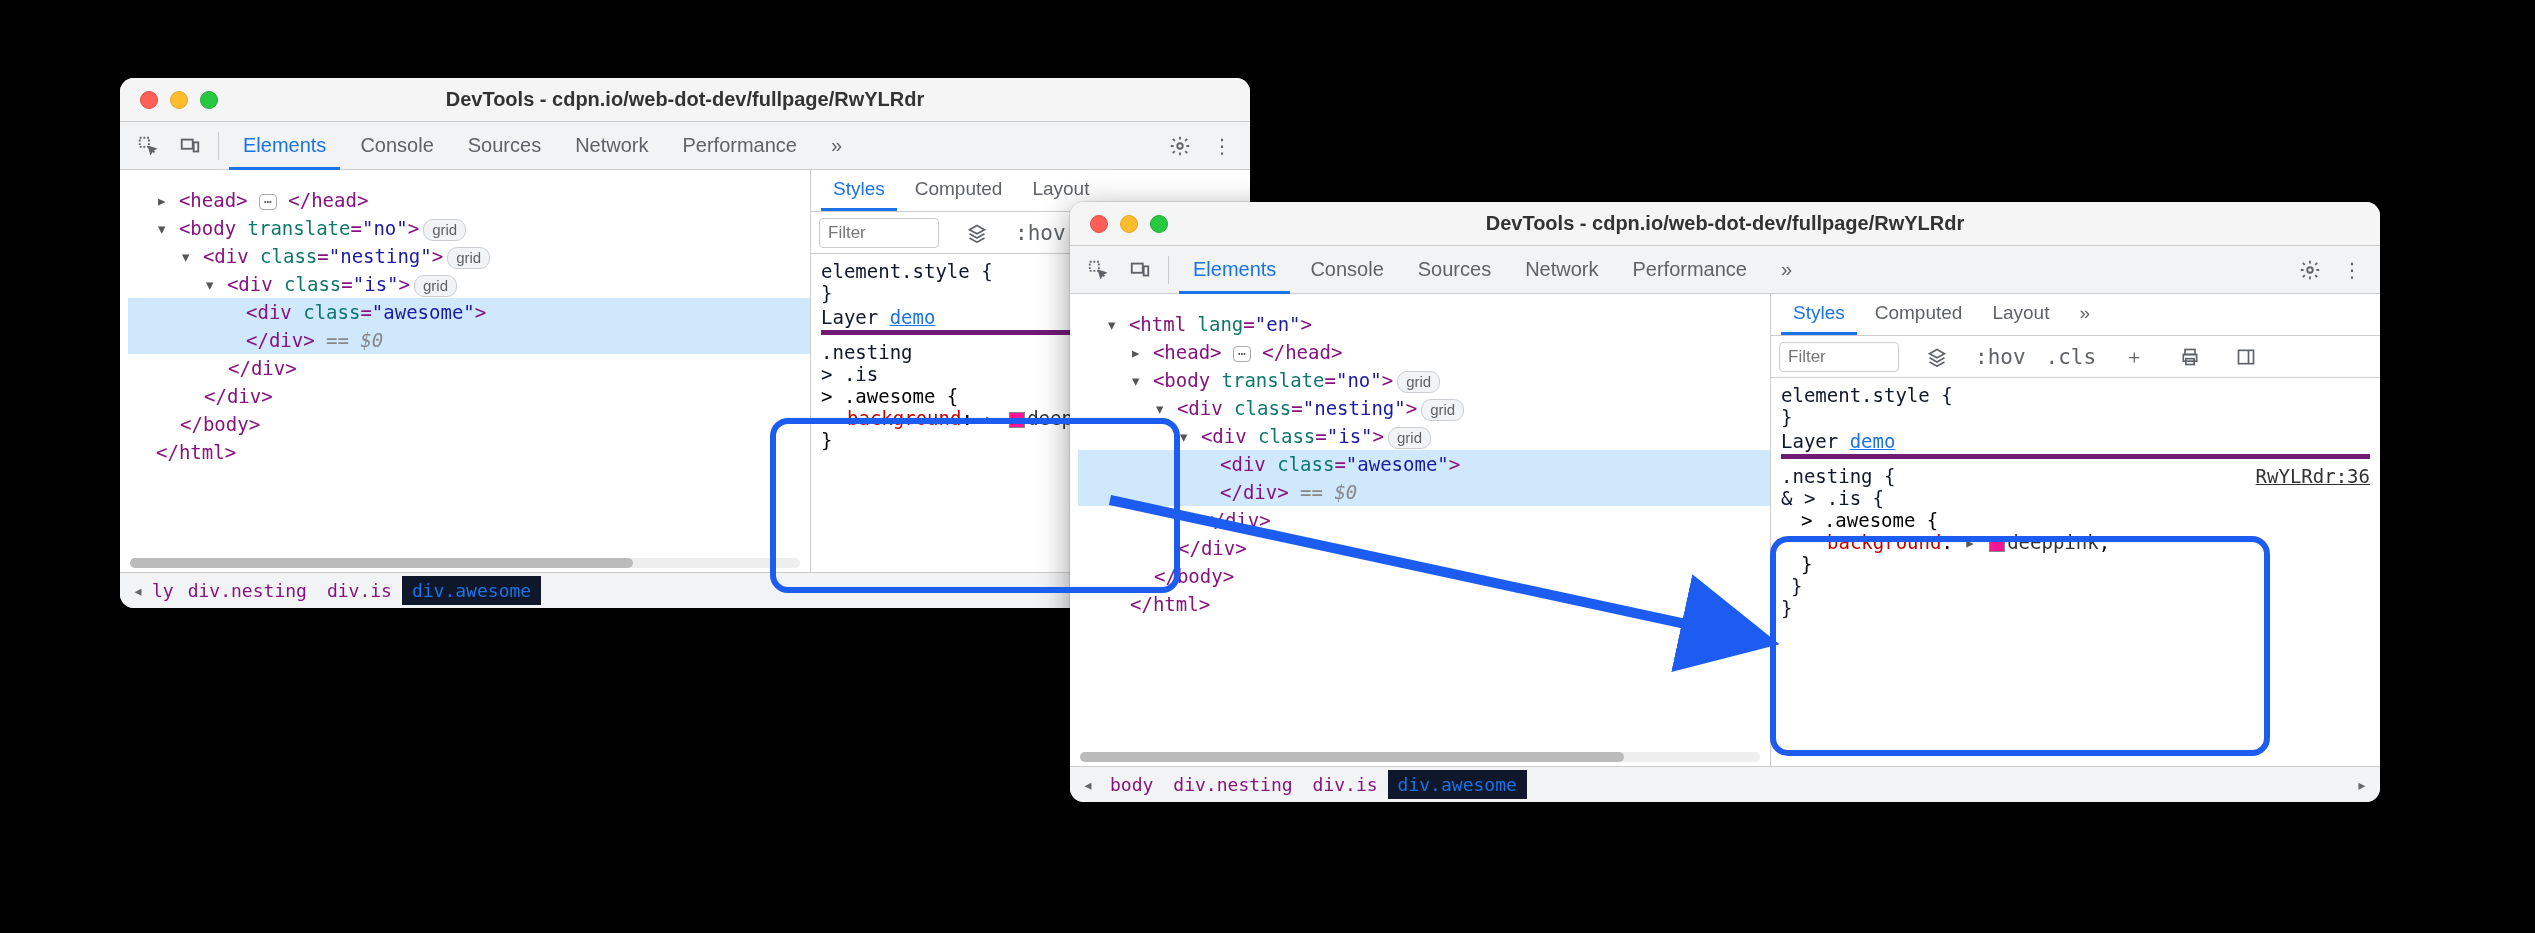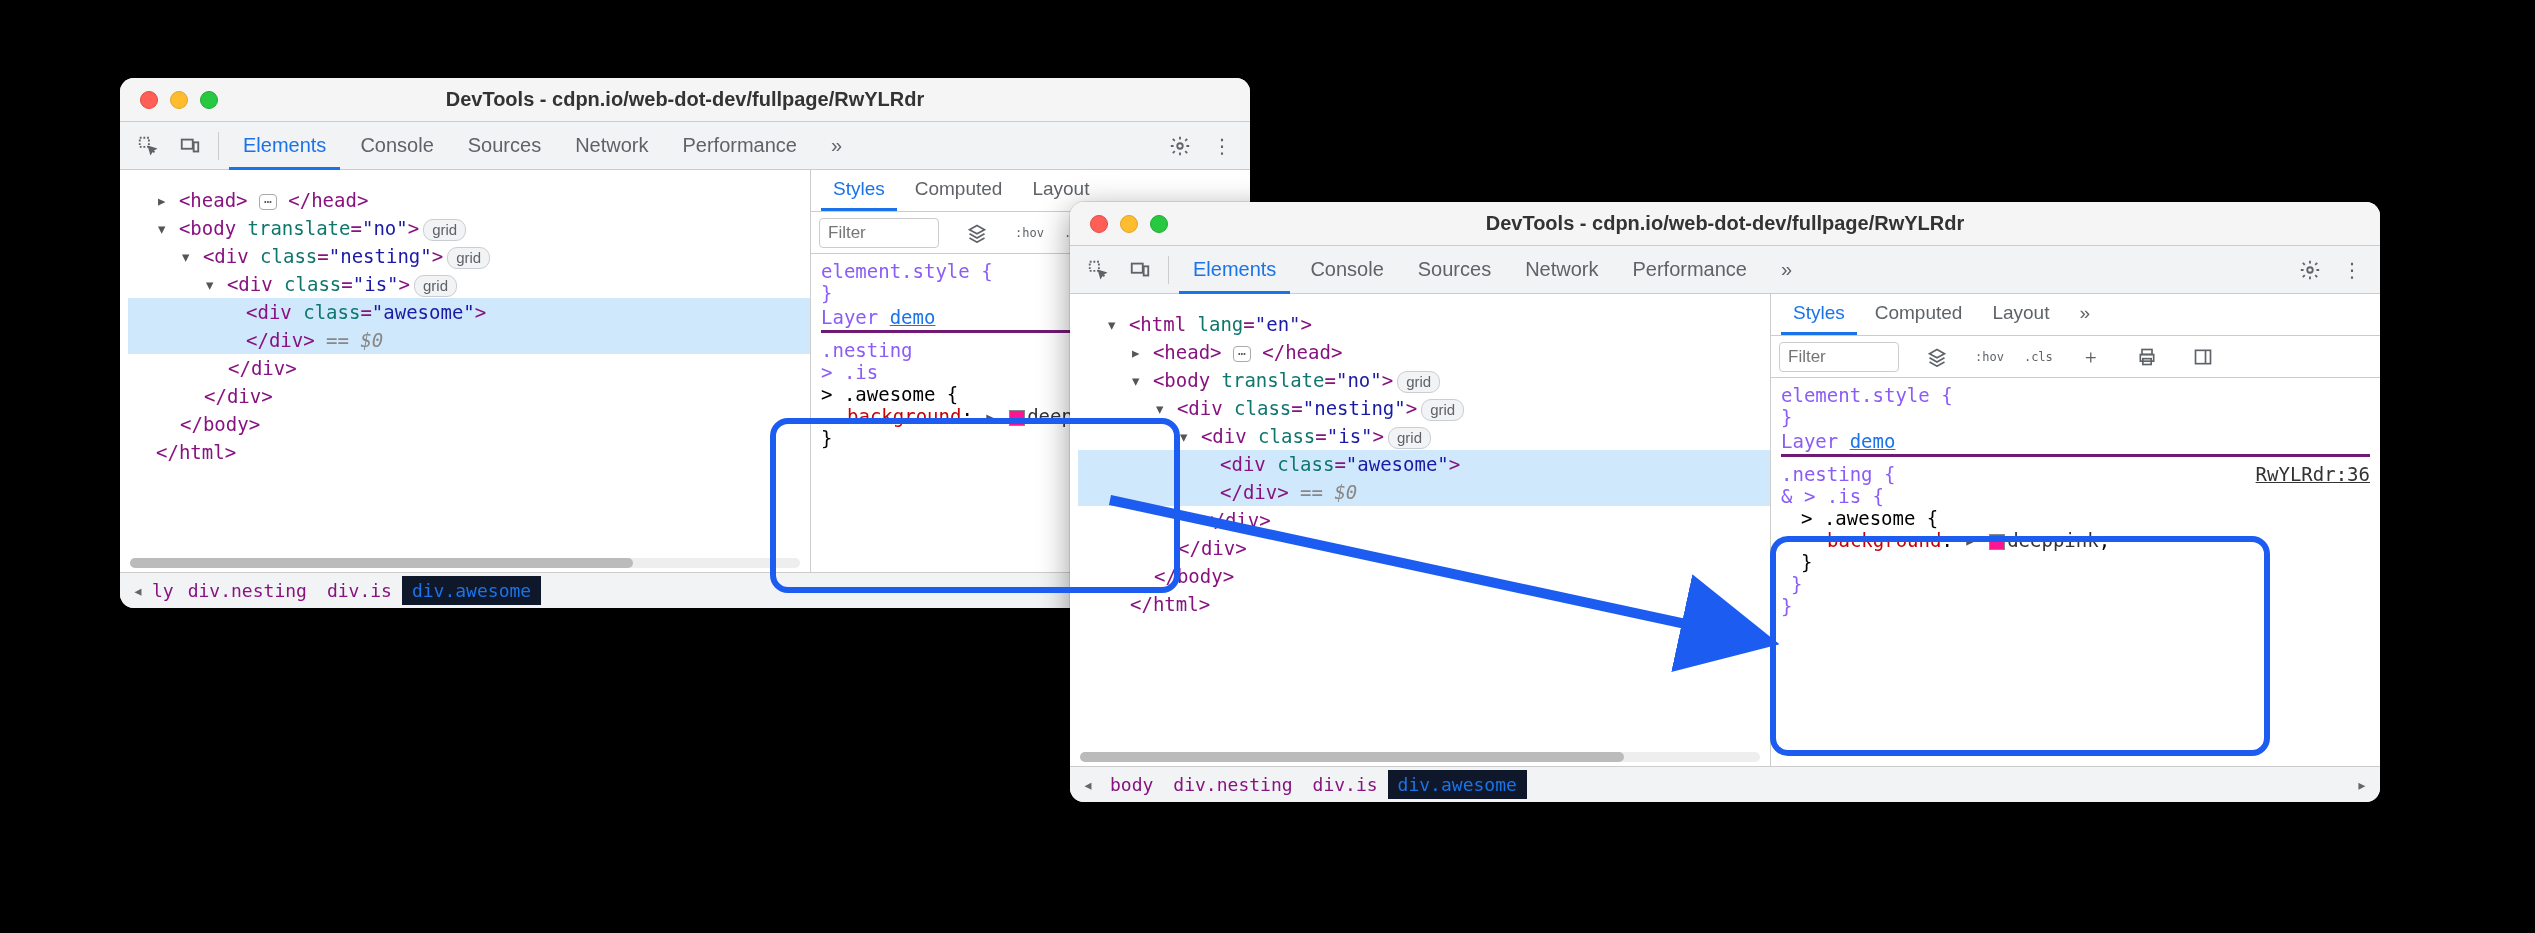--- a/index.html
+++ b/index.html
@@ -143,23 +143,23 @@
   .filter-input {
     width: 120px;
     height: 30px;
     border: 1px solid #ccc;
     border-radius: 4px;
     padding: 0 8px;
     font-family: sans-serif;
     font-size: 17px;
     color: #888;
   }
-  .mono-btn { font-family: Menlo, monospace; font-size: 12px; color: #5f6368; cursor: pointer; }
+  .mono-btn { font-family: Menlo, monospace; font-size: 21px; color: #5f6368; cursor: pointer; }
   .styles-body { flex: 1; overflow: auto; padding: 6px 10px; position: relative; }
-  .css-gray { color: #8b5cf6; }
+  .css-gray { color: #0f172a; }
   .css-prop { color: #c80000; }
   .css-val { color: #333; }
   .swatch {
     display: inline-block;
     width: 16px;
     height: 16px;
     background: #ff1493;
     border: 1px solid #888;
     vertical-align: middle;
     margin: 0 2px;
@@ -215,21 +215,21 @@
     background: #bbb;
     border-radius: 5px;
   }
   .src-link {
     color: #333;
     text-decoration: underline;
     float: right;
     font-family: Menlo, monospace;
   }
   .layer-row {
-    border-bottom: 3px solid #701a75;
+    border-bottom: 5px solid #701a75;
     padding: 2px 0;
     color: #888;
   }
 </style>
 </head>
 <body>
 
 <div class="window" style="left:120px; top:78px; width:1130px; height:530px;">
   <div class="titlebar">
     <div class="traffic-lights">

